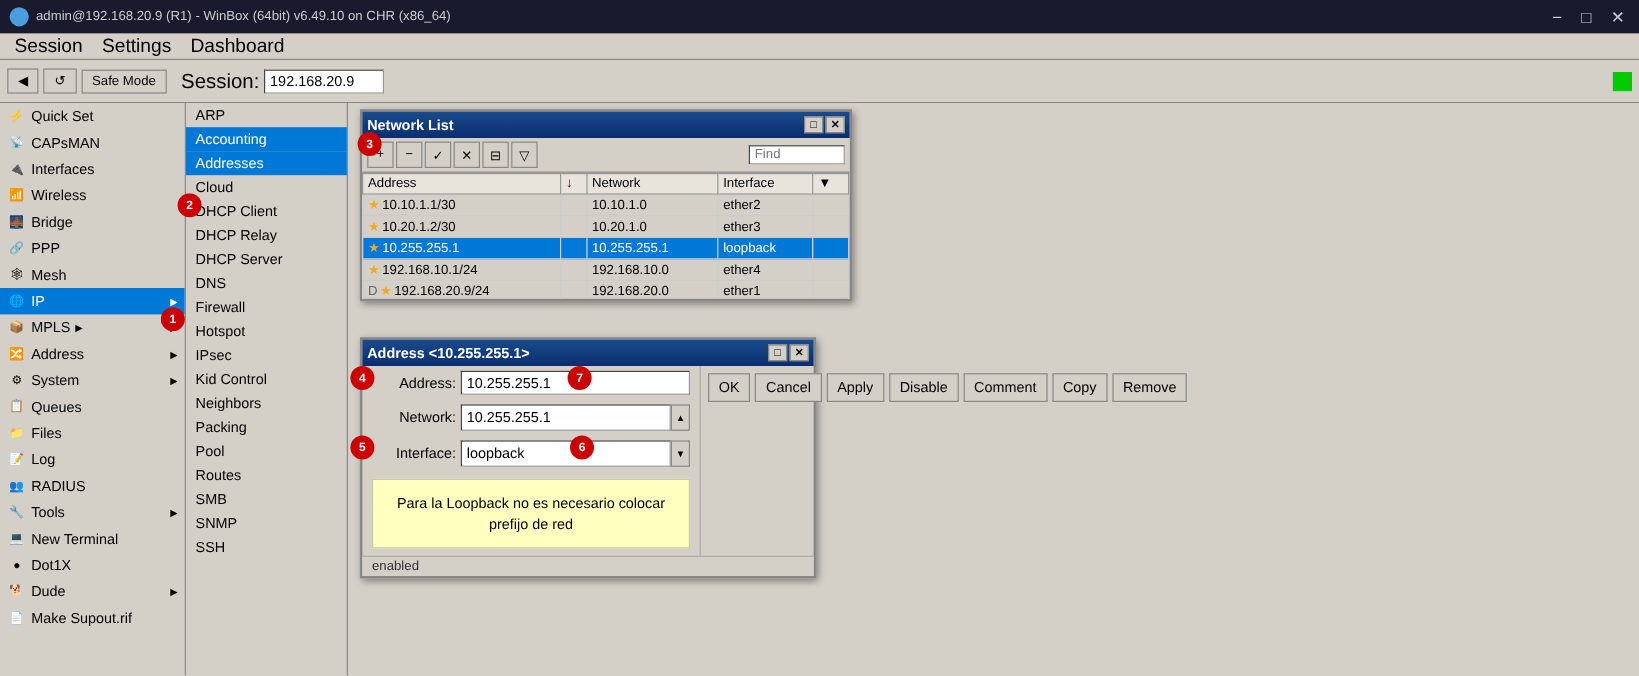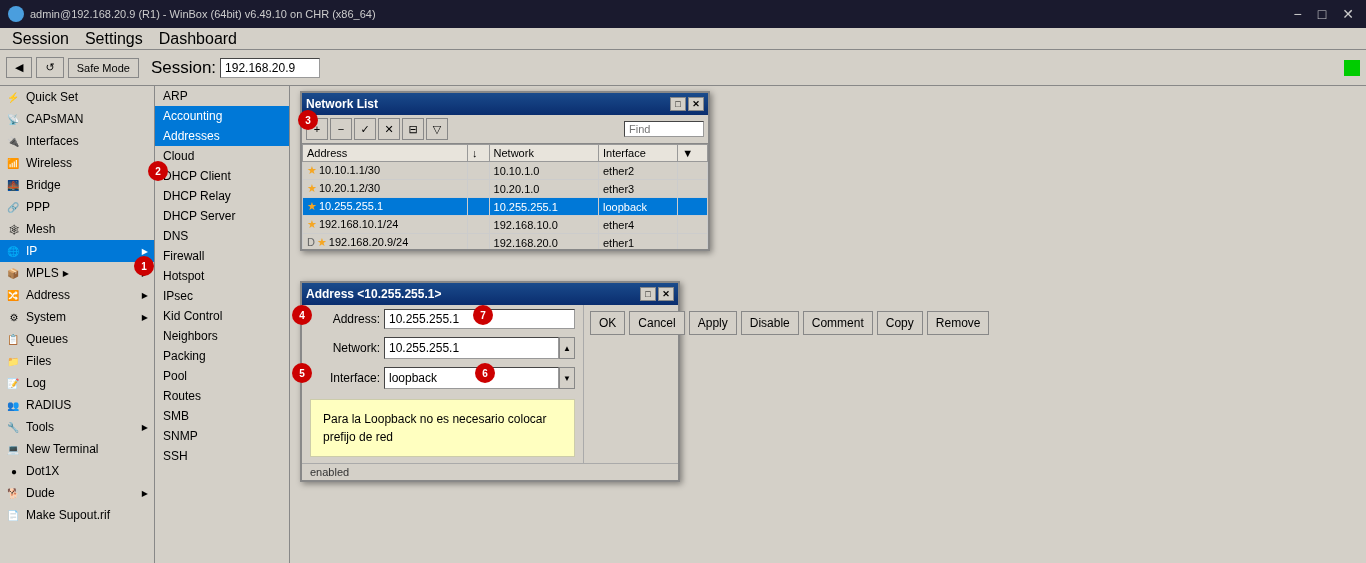--- a/index.html
+++ b/index.html
@@ -344,21 +344,21 @@
           <div class="form-row" style="position:relative;">
             <div style="position:absolute;left:-10px;top:0px;width:20px;height:20px;border-radius:50%;background:#cc0000;color:white;font-size:10px;font-weight:bold;display:flex;align-items:center;justify-content:center;">5</div>
             <span class="form-label">Interface:</span>
             <div class="form-input-with-btn">
               <input type="text" style="border: 1px inset rgb(153, 153, 153); background: white; padding: 2px 4px; font-size: 12px; flex: 1 1 0%;" value="loopback">
               <div class="form-dropdown-btn">▼</div>
             </div>
             <div style="position:absolute;right:88px;top:0px;width:20px;height:20px;border-radius:50%;background:#cc0000;color:white;font-size:10px;font-weight:bold;display:flex;align-items:center;justify-content:center;">6</div>
           </div>
 
-          <div style="margin:6px 8px; background:#ffffc0; border:1px solid #cca; padding:10px 12px; font-size:12px; line-height:1.5;">
+          <div style="margin:6px 8px; background:#ffffc0; border:1px solid #cca; padding:10px 12px; font-size:12px; text-align:center; line-height:1.5;">
             <span>Para la Loopback no es necesario colocar prefijo de red</span>
           </div>
         </div>
         <div class="addr-edit-right">
           <div class="btn-col">
             <button class="action-btn">OK</button>
             <button class="action-btn">Cancel</button>
             <button class="action-btn">Apply</button>
             <button class="action-btn">Disable</button>
             <button class="action-btn">Comment</button>

